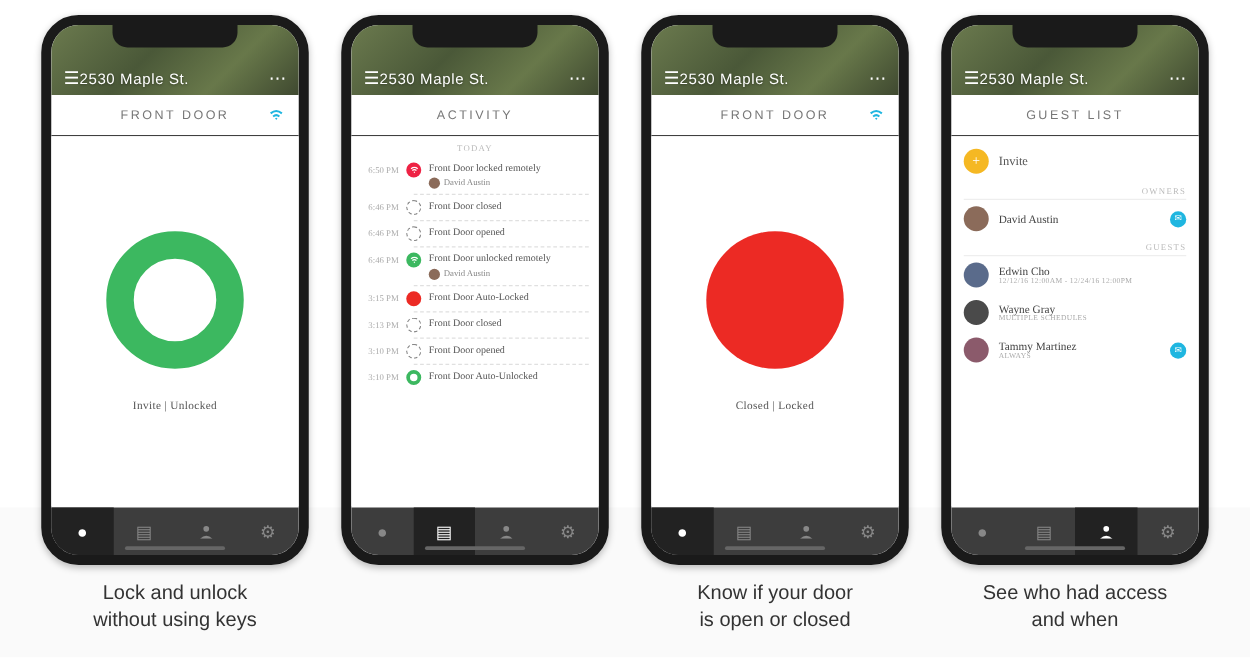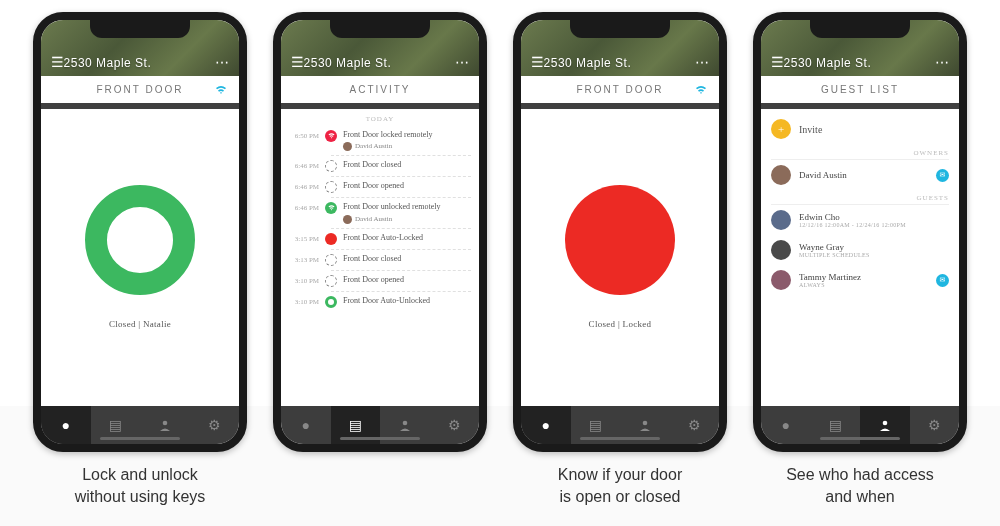--- a/index.html
+++ b/index.html
@@ -6,21 +6,21 @@
   body { font-family: -apple-system, "Helvetica Neue", Arial, sans-serif; background: #fff; width: 1000px; height: 526px; position: relative; }
   .backdrop { position: absolute; left: 0; right: 0; bottom: 0; height: 120px; background: #fafafa; z-index: 0; }
   .row { display: flex; justify-content: space-around; align-items: flex-start; padding: 12px 20px 0; position: relative; z-index: 1; }
   .col { display: flex; flex-direction: column; align-items: center; width: 230px; }
   .phone { width: 214px; height: 440px; border: 8px solid #1a1a1a; border-radius: 30px; background: #fff; position: relative; box-shadow: 0 2px 6px rgba(0,0,0,0.25); overflow: hidden; }
   .notch { position: absolute; top: 0; left: 50%; transform: translateX(-50%); width: 100px; height: 18px; background: #1a1a1a; border-bottom-left-radius: 12px; border-bottom-right-radius: 12px; z-index: 5; }
   .statusbar { position: absolute; top: 2px; left: 0; right: 0; display: flex; justify-content: center; padding: 0 14px; font-size: 8px; font-weight: 700; color: #fff; z-index: 4; }
   .header { height: 56px; background: linear-gradient(135deg,#6b7a4e 0%, #4a5838 40%, #68784a 70%, #3f4930 100%); display: flex; align-items: flex-end; justify-content: space-between; padding: 0 10px 6px; color: #fff; position: relative; }
   .header .title { font-size: 12px; letter-spacing: 0.5px; text-shadow: 0 1px 2px rgba(0,0,0,0.4); flex: 1; }
   .hicon { font-size: 14px; }
-  .subheader { height: 33px; display: flex; align-items: center; justify-content: center; position: relative; border-bottom: 6px solid #404040; }
+  .subheader { height: 33px; display: flex; align-items: center; justify-content: center; position: relative; border-bottom: 1px solid #404040; }
   .subheader .sh-title { font-size: 10px; letter-spacing: 2px; color: #777; }
   .subheader .wifi { position: absolute; right: 12px; color: #1fb6e0; }
   .content { height: 296px; overflow: hidden; position: relative; background: #fff; font-family: Liberation Serif, serif; }
   .tabbar { position: absolute; bottom: 0; left: 0; right: 0; height: 38px; background: #3d3d3d; display: flex; }
   .tabbar .tab { flex: 1; display: flex; align-items: center; justify-content: center; color: #888; font-size: 14px; }
   .tabbar .tab.active { background: #222; color: #fff; }
   .home-indicator { position: absolute; bottom: 4px; left: 50%; transform: translateX(-50%); width: 80px; height: 3px; background: #666; border-radius: 2px; z-index: 6; }
   
   .lock-wrap { display: flex; flex-direction: column; align-items: center; justify-content: center; height: 100%; }
   .ring { width: 110px; height: 110px; border-radius: 50%; }
@@ -78,21 +78,21 @@
         <span class="sh-title">FRONT DOOR</span>
         <span class="wifi">
             <svg width="12" height="10" viewBox="0 0 12 10">
               <path d="M6 9 L7 7.5 Q6 6.8 5 7.5 Z M3 5.5 Q6 3 9 5.5 L8 6.8 Q6 5 4 6.8 Z M1 3 Q6 -1 11 3 L10 4.3 Q6 1 2 4.3 Z" fill="currentColor"></path>
             </svg>
           </span>
       </div>
       <div class="content">
         <div class="lock-wrap">
           <div class="ring unlocked"></div>
-          <div class="lock-status">Closed | Natalie</div>
+          <div class="lock-status">Invite | Unlocked</div>
         </div>
       </div>
       <div class="tabbar">
         <div class="tab active">●</div>
         <div class="tab">▤</div>
         <div class="tab">
             <svg width="14" height="12" viewBox="0 0 14 12">
               <circle cx="7" cy="4" r="2.3" fill="currentColor"></circle>
               <path d="M2 12 Q7 7 12 12 Z" fill="currentColor"></path>
             </svg>

